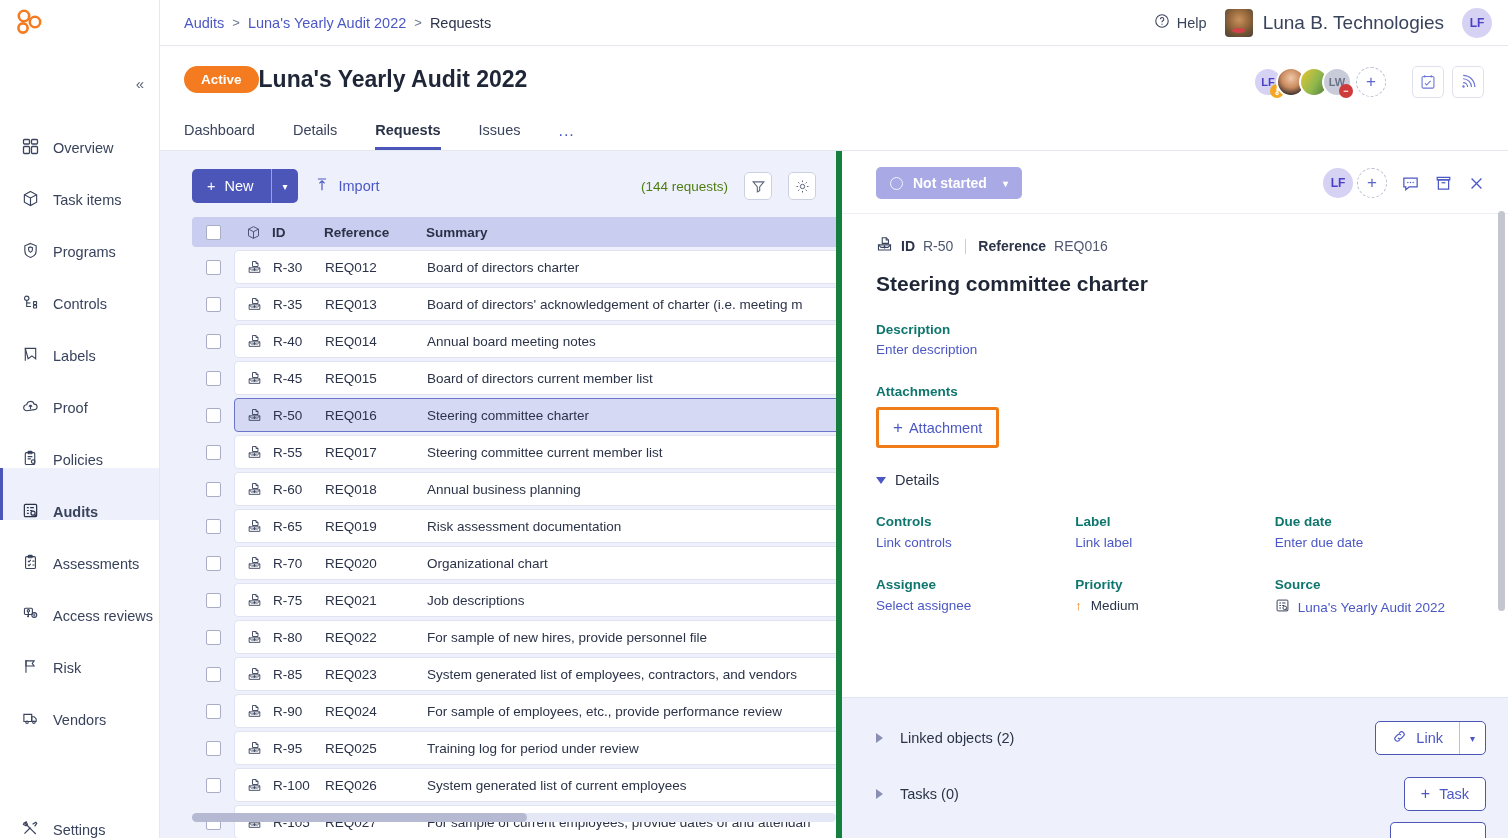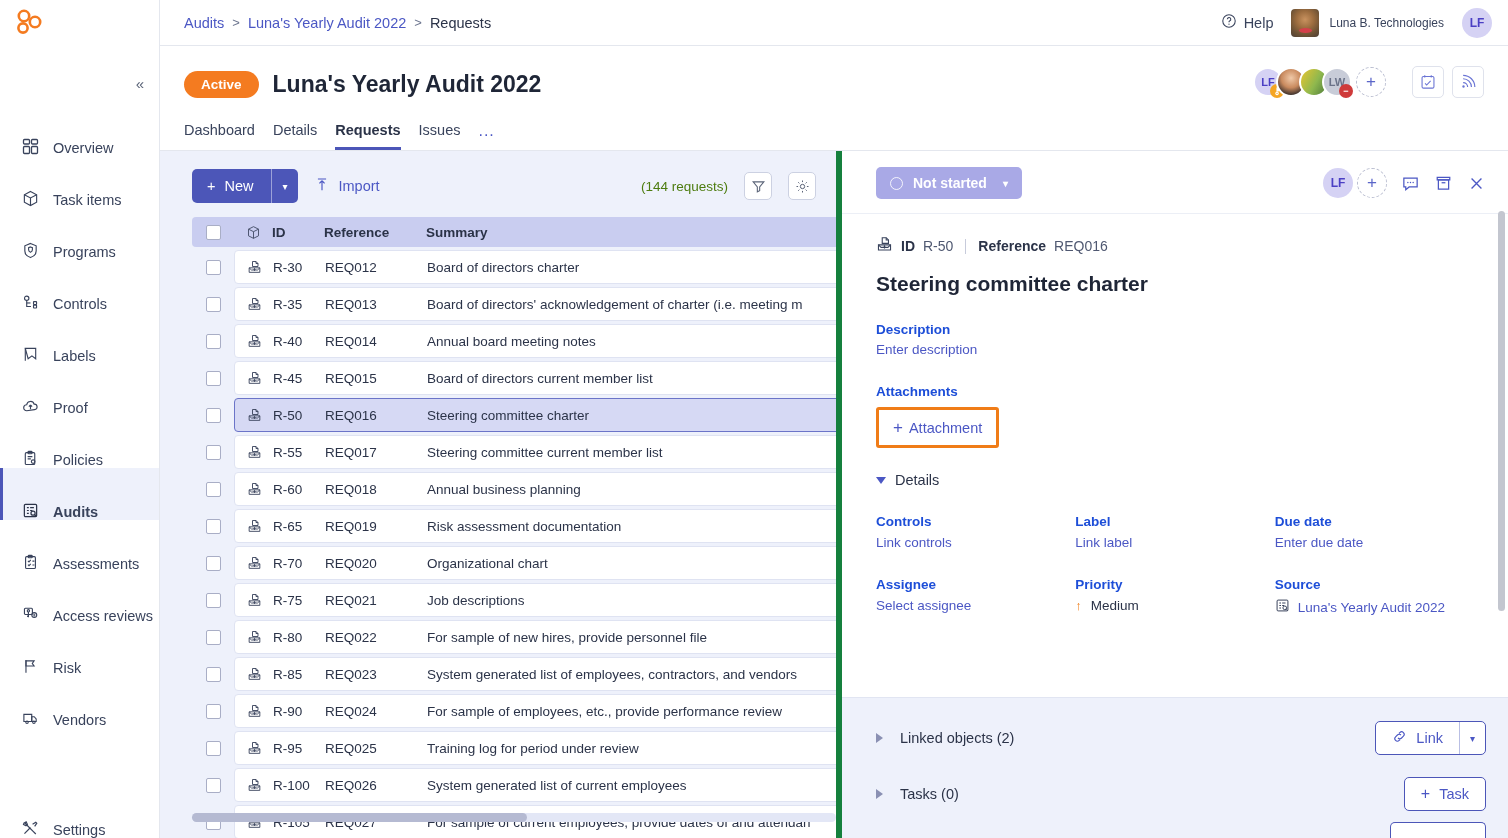--- a/index.html
+++ b/index.html
@@ -43,38 +43,38 @@
   .topbar {
     height: 46px; border-bottom: 1px solid #e4e7ee; background: #fff;
     display: flex; align-items: center; padding: 0 16px 0 24px; gap: 10px; flex: 0 0 46px;
   }
   .crumbs { display: flex; align-items: center; gap: 8px; font-size: 14.5px; }
   .crumb-link { color: #4b57c4; cursor: pointer; }
   .crumb-sep { color: #6d7690; font-size: 13px; }
   .crumb-cur { color: #2b3348; }
   .topbar-right { margin-left: auto; display: flex; align-items: center; gap: 18px; }
   .help-btn { display: flex; align-items: center; gap: 7px; font-size: 14.5px; color: #39435c; cursor: pointer; }
-  .org { display: flex; align-items: center; gap: 10px; font-size: 12px; color: #39435c; cursor: pointer; }
+  .org { display: flex; align-items: center; gap: 10px; font-size: 19px; color: #39435c; cursor: pointer; }
   .org-avatar {
     width: 28px; height: 28px; border-radius: 4px; flex: 0 0 28px;
     background: radial-gradient(circle at 50% 38%, #c9925f 0%, #9a6b3e 40%, #6d5235 70%, #4e4036 100%);
     position: relative; overflow: hidden;
   }
   .org-avatar::after{
     content:""; position:absolute; left:26%; bottom:14%; width:48%; height:18%;
     border-radius: 50%; background:#d4404a;
   }
   .user-chip {
     width: 30px; height: 30px; border-radius: 50%; background: #d5d2f4; color: #4b3fc4;
     display: flex; align-items: center; justify-content: center; font-size: 12px; font-weight: bold; cursor: pointer;
   }
 
   
   .page-head { background: #fff; padding: 20px 24px 0 24px; position: relative; flex: 0 0 auto; }
-  .title-row { display: flex; align-items: flex-end; gap: 14px; }
+  .title-row { display: flex; align-items: flex-start; }
   .status-pill {
     background: #f47b20; color: #fff; border-radius: 16px; padding: 6px 17px;
     font-size: 13.5px; font-weight: bold; cursor: pointer;
   }
   .page-title { font-size: 23px; font-weight: bold; color: #1f2637; }
   .head-right { margin-left: auto; display: flex; align-items: center; gap: 8px; }
   .avatar-stack { display: flex; align-items: center; }
   .av {
     width: 30px; height: 30px; border-radius: 50%; border: 2px solid #fff; margin-left: -7px;
     display: flex; align-items: center; justify-content: center; font-size: 11px; font-weight: bold;
@@ -95,21 +95,21 @@
     width: 30px; height: 30px; border-radius: 50%; border: 1.5px dashed #b9bdd0; margin-left: 4px;
     display: flex; align-items: center; justify-content: center; color: #5b66c9; font-size: 17px; cursor: pointer;
     background: #fff; flex: 0 0 30px;
   }
   .icon-sq {
     width: 32px; height: 32px; border: 1px solid #dfe2ec; border-radius: 5px; background: #fff;
     display: flex; align-items: center; justify-content: center; cursor: pointer; color: #6a74d4;
   }
   .head-sp { width: 10px; }
 
-  .tabs { display: flex; align-items: flex-start; gap: 18px; padding: 14px 0 0 0; margin-top: 10px; }
+  .tabs { display: flex; align-items: flex-start; gap: 38px; padding: 14px 0 0 0; margin-top: 10px; }
   .tab { font-size: 14.5px; color: #39435c; padding-bottom: 9px; cursor: pointer; border-bottom: 3px solid transparent; }
   .tab.active { font-weight: bold; color: #2b3348; border-bottom-color: #4c56b8; }
   .tab-more { color: #4b57c4; letter-spacing: 1px; padding-bottom: 9px; cursor: pointer; }
 
   
   .content { flex: 1; display: flex; min-height: 0; background: #eef1fb; border-top: 1px solid #e4e7ee; }
 
   
   .list-pane { flex: 1; min-width: 0; display: flex; flex-direction: column; background: #eef1fb; position: relative; }
   .list-toolbar { display: flex; align-items: center; gap: 16px; padding: 18px 20px 14px 32px; }
@@ -172,21 +172,21 @@
   .status-circle { width: 13px; height: 13px; border-radius: 50%; border: 1.6px solid #fff; opacity: .85; }
   .detail-top-right { margin-left: auto; display: flex; align-items: center; gap: 14px; }
   .d-ico { color: #4b57c4; cursor: pointer; display: flex; align-items: center; justify-content: center; }
 
   .detail-body { flex: 1; overflow: hidden; padding: 22px 34px 0 34px; }
   .idline { display: flex; align-items: center; gap: 8px; font-size: 14px; color: #2b3348; }
   .idline b { font-weight: bold; }
   .idline .vsep { width: 1px; height: 15px; background: #c7cbdb; margin: 0 4px; }
   .idline .muted { color: #4f5871; }
   .detail-title { font-size: 21px; font-weight: bold; color: #1f2637; margin-top: 16px; }
-  .fld-label { font-size: 13.5px; font-weight: bold; color: #1d4ed8; }
+  .fld-label { font-size: 13.5px; font-weight: bold; color: #0f766e; }
   .fld-link { font-size: 13.5px; color: #4b57c4; cursor: pointer; margin-top: 5px; display: inline-block; }
   .sec-gap { margin-top: 26px; }
   .attach-box {
     display: inline-flex; align-items: center; gap: 6px; border: 3px solid #f07c17; border-radius: 3px;
     padding: 9px 14px; margin-top: 8px; color: #4b57c4; font-size: 14.5px; cursor: pointer;
   }
   .details-toggle { display: flex; align-items: center; gap: 9px; margin-top: 24px; color: #2b3348; font-size: 14.5px; cursor: pointer; }
   .tri-down { width: 0; height: 0; border-left: 5px solid transparent; border-right: 5px solid transparent; border-top: 7px solid #4b57c4; }
   .tri-right { width: 0; height: 0; border-top: 5px solid transparent; border-bottom: 5px solid transparent; border-left: 7px solid #8a90b3; }
 

